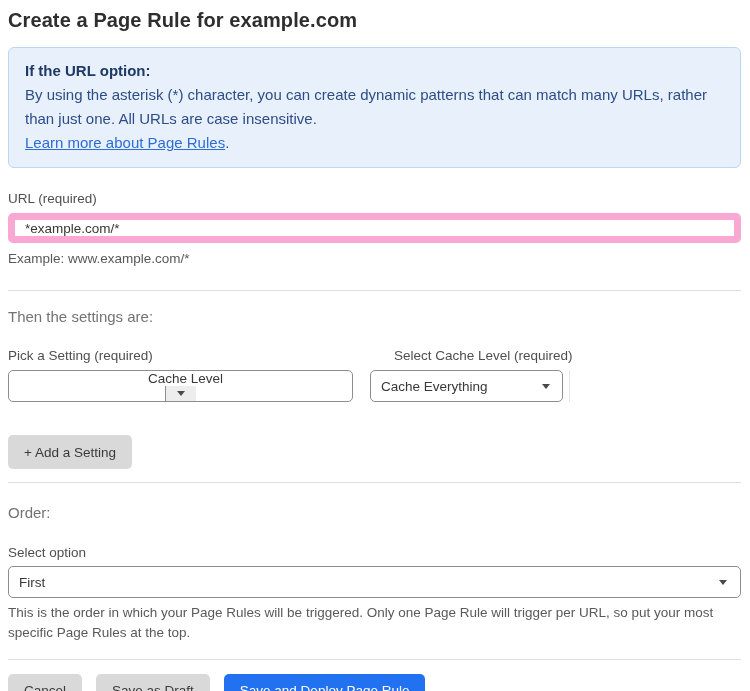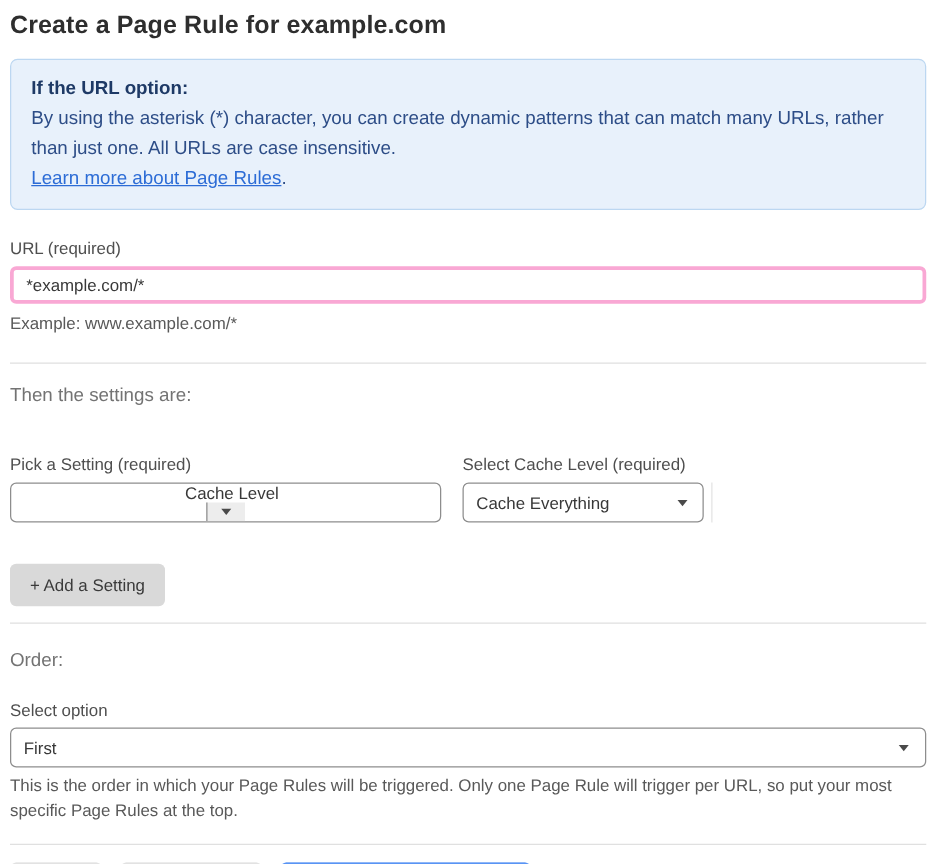--- a/index.html
+++ b/index.html
@@ -40,21 +40,21 @@
 
   .field-label {
     font-size: 13.5px;
     color: #4f4f4f;
   }
   .url-label { margin-top: 23px; }
   .text-input {
     margin-top: 7px;
     width: 733px;
     height: 30px;
-    border: 3px solid #f9a8d4;
+    border: 7px solid #f9a8d4;
     border-radius: 5px;
     padding: 0 10px;
     font-size: 13.5px;
     font-family: "Liberation Sans", sans-serif;
     color: #383838;
     background: #ffffff;
     outline: none;
   }
   .helper-text {
     margin-top: 6px;
@@ -74,22 +74,23 @@
 
   .section-heading {
     margin-top: 17px;
     font-size: 15px;
     font-weight: normal;
     color: #737373;
   }
   .order-heading { margin-top: 21px; }
 
   .settings-labels {
-    margin-top: 39px;
-    display: flex;
+    margin-top: 23px;
+    display: flex;
+    gap: 24px;
   }
   .settings-labels .col1 { width: 362px; }
   .settings-row {
     margin-top: 7px;
     display: flex;
     align-items: center;
   }
 
   .select-box {
     height: 32px;

